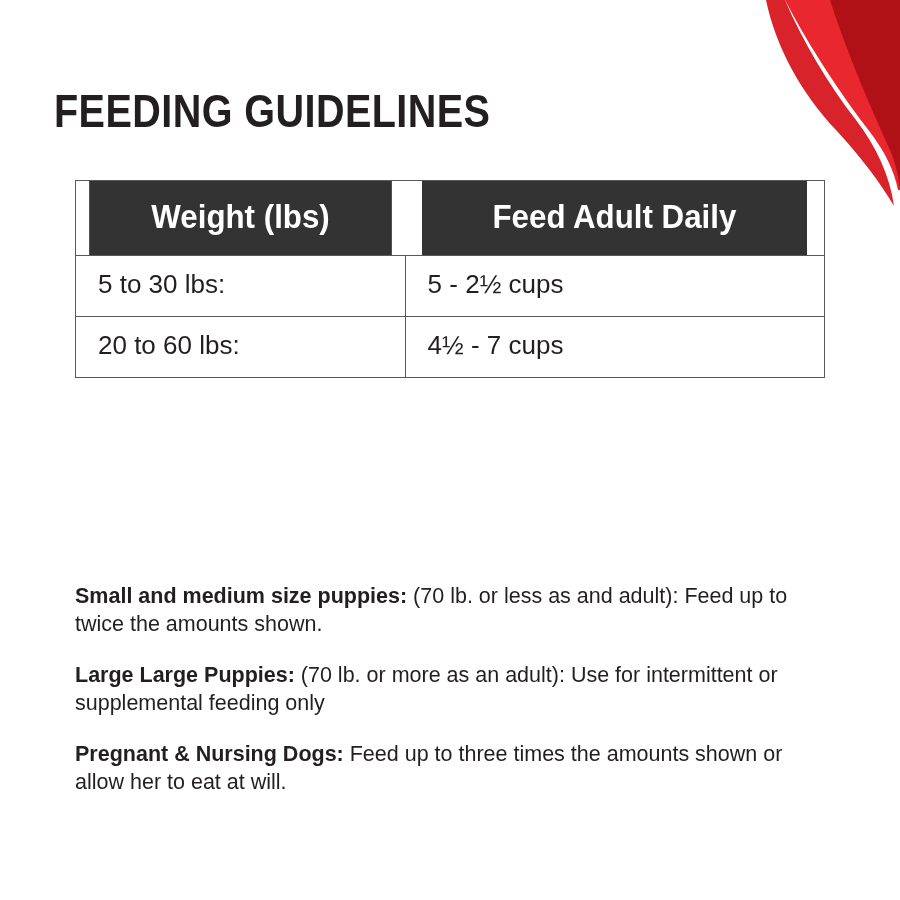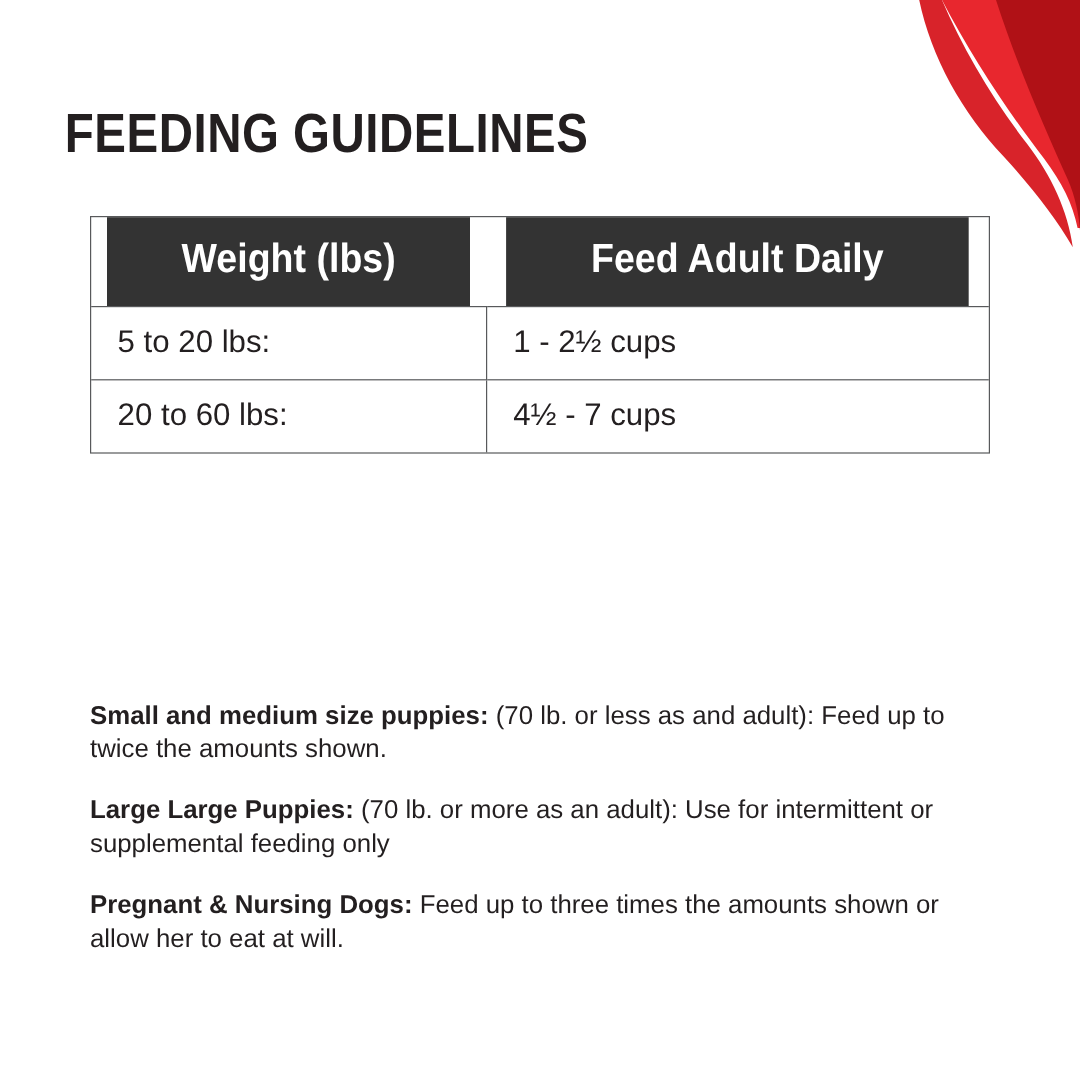--- a/index.html
+++ b/index.html
@@ -127,22 +127,22 @@
   <div class="table-wrap">
     <table class="feeding">
       <thead>
         <tr>
           <th class="col-weight">Weight (lbs)</th>
           <th>Feed Adult Daily</th>
         </tr>
       </thead>
       <tbody>
         <tr>
-          <td class="col-weight">5 to 20 lbs:</td>
-          <td>1 - 2½ cups</td>
+          <td class="col-weight">5 to 30 lbs:</td>
+          <td>5 - 2½ cups</td>
         </tr>
         <tr>
           <td class="col-weight">20 to 60 lbs:</td>
           <td>4½ - 7 cups</td>
         </tr>
       </tbody>
     </table>
   </div>
 
   <div class="notes">

